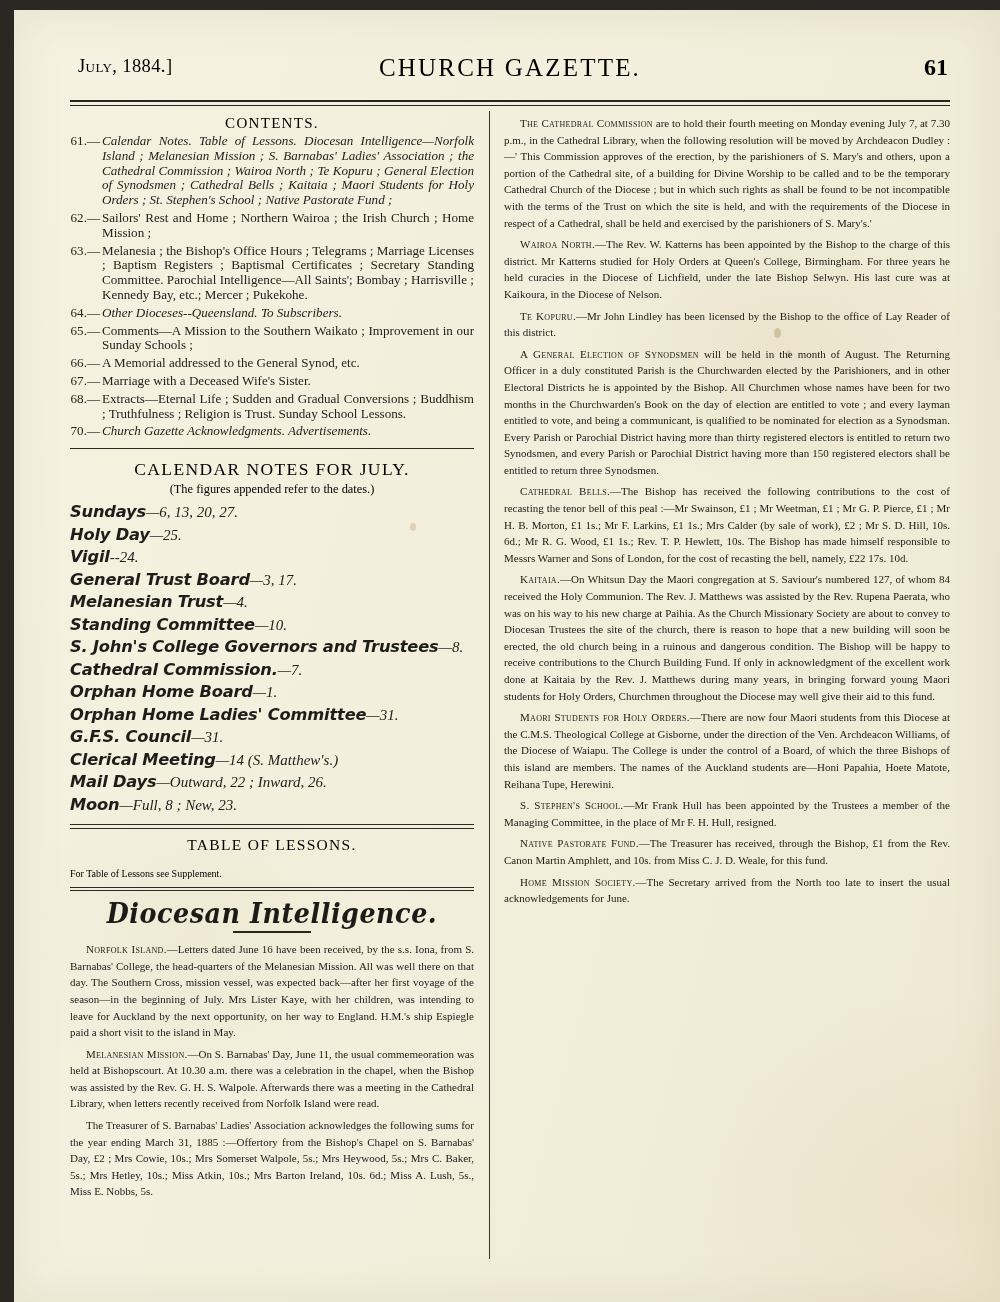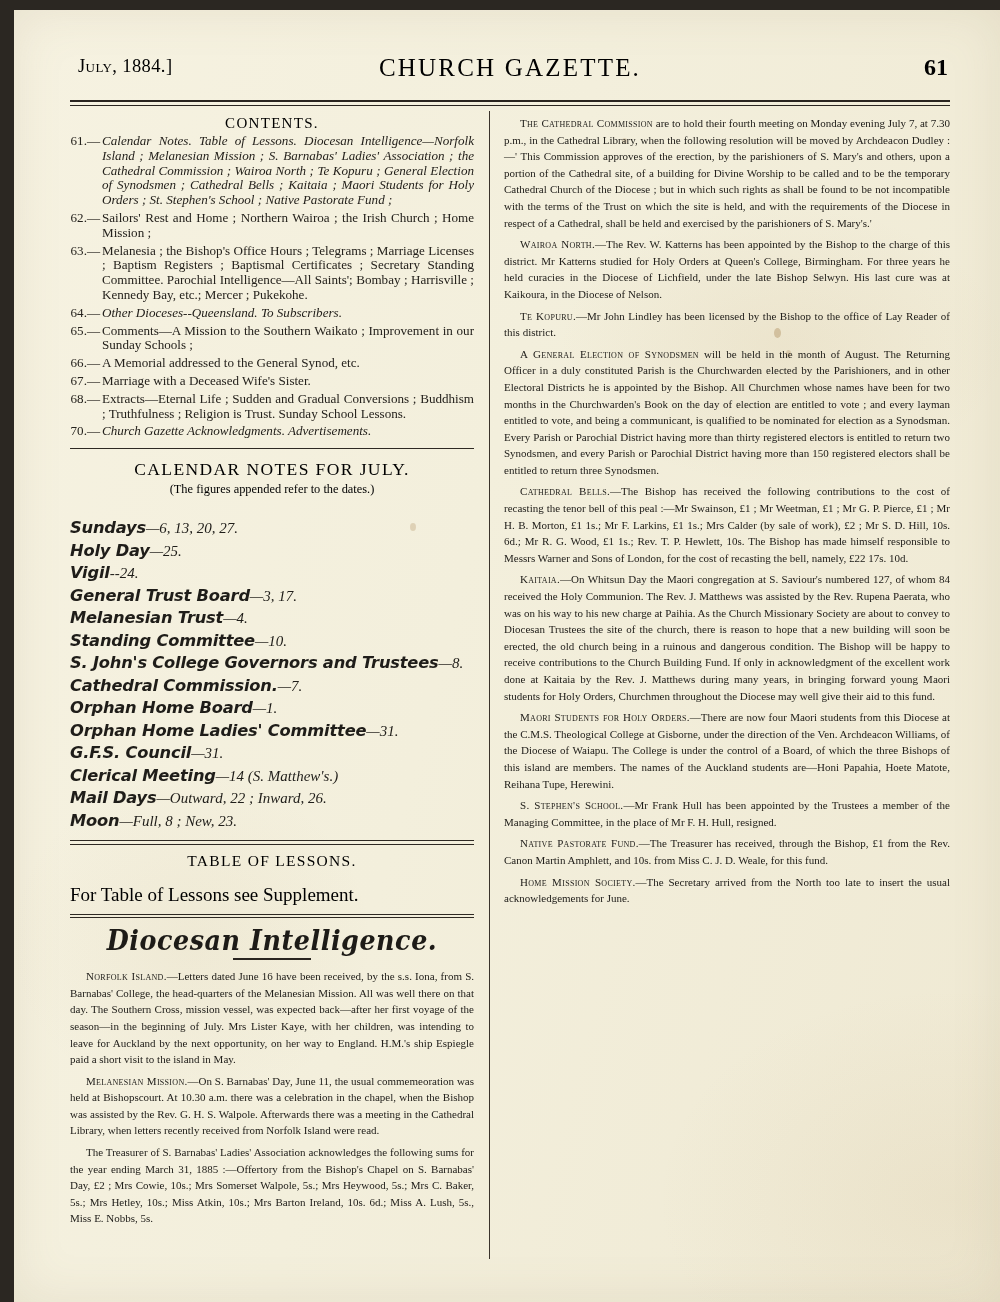--- a/index.html
+++ b/index.html
@@ -49,30 +49,30 @@
   .it{font-style:italic;}
 
   
   .contents-head{text-align:center;font-size:15px;letter-spacing:1.3px;margin-bottom:2px;}
   .cont-row{display:flex;font-size:13.1px;line-height:14.8px;margin-bottom:3px;color:#24211c;}
   .cont-num{width:30px;flex:0 0 30px;text-align:right;padding-right:2px;}
   .cont-txt{flex:1;text-align:justify;}
 
   
   .cal-head{text-align:center;font-size:17.5px;letter-spacing:1.4px;margin:10px 0 2px;}
-  .cal-sub{text-align:center;font-size:12.4px;margin-bottom:20px;}
+  .cal-sub{text-align:center;font-size:12.4px;margin-bottom:4px;}
   .cal-line{font-size:16.3px;line-height:21.5px;font-family:"DejaVu Sans","Liberation Sans",sans-serif;
             font-weight:600;letter-spacing:-.2px;color:#1f1d19;white-space:nowrap;font-style:italic;}
   .cal-val{font-family:"Liberation Serif",serif;font-weight:normal;font-size:15px;letter-spacing:0;}
 
   .rule-thin{border-top:1.6px solid #2e2923;margin:9px 0 7px;}
   .rule-pair{border-top:1.4px solid #2e2923;border-bottom:1.4px solid #2e2923;height:2.5px;margin:8px 0 7px;}
 
   .lessons-head{text-align:center;font-size:15.5px;letter-spacing:1.3px;margin-bottom:14px;}
-  .lessons-sub{font-size:19px;margin-bottom:6px;}
+  .lessons-sub{font-size:10px;margin-bottom:6px;}
 
   .di-head{
     text-align:center;font-size:27px;
     font-family:"DejaVu Serif","Liberation Serif",serif;
     font-weight:bold;font-style:italic;letter-spacing:.6px;
     color:#1d1b17;margin:3px 0 2px;
     transform:scaleX(.94);
   }
   .di-dash{width:78px;height:0;border-top:2.2px solid #2a2520;margin:2px auto 8px;}
 

